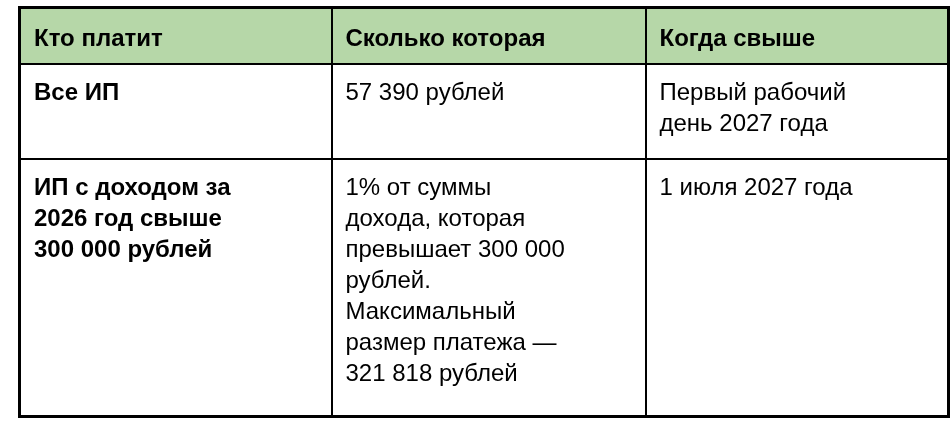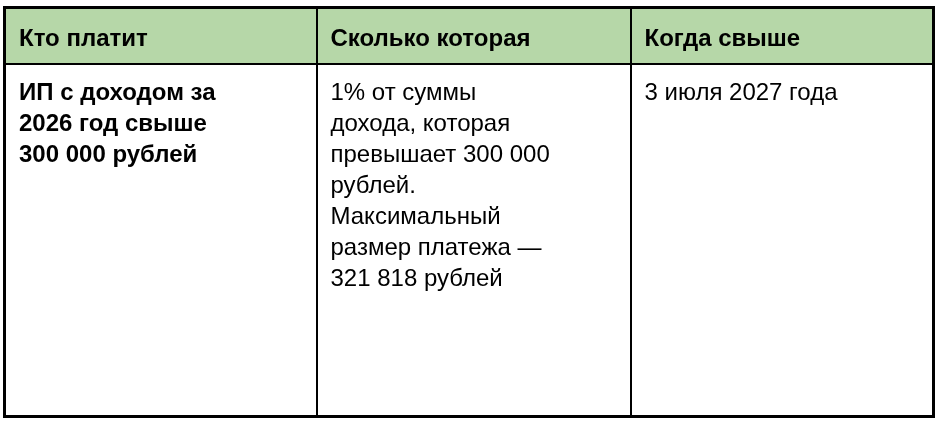--- a/index.html
+++ b/index.html
@@ -11,21 +11,21 @@
   .page {
     width: 950px;
     height: 426px;
     background: #ffffff;
     position: relative;
     font-family: "Liberation Sans", "DejaVu Sans", sans-serif;
     color: #000000;
   }
   table.payments {
     position: absolute;
-    left: 3px;
+    left: 18px;
     top: 6px;
     width: 929px;
     height: 412px;
     border-collapse: collapse;
     table-layout: fixed;
     border: 3px solid #000000;
   }
   table.payments th,
   table.payments td {
     border: 2px solid #000000;
@@ -61,28 +61,34 @@
       <col class="c3">
     </colgroup>
     <thead>
       <tr class="header-row">
         <th>Кто платит</th>
         <th>Сколько которая</th>
         <th>Когда свыше</th>
       </tr>
     </thead>
     <tbody>
+      <tr class="body-row-1">
+        <td class="cell-who">Все ИП</td>
+        <td class="cell-how-much">57 390 рублей</td>
+        <td class="cell-when">Первый рабочий
+день 2027 года</td>
+      </tr>
       <tr class="body-row-2">
         <td class="cell-who">ИП с доходом за
 2026 год свыше
 300 000 рублей</td>
         <td class="cell-how-much">1% от суммы
 дохода, которая
 превышает 300 000
 рублей.
 Максимальный
 размер платежа —
 321 818 рублей</td>
-        <td class="cell-when">3 июля 2027 года</td>
+        <td class="cell-when">1 июля 2027 года</td>
       </tr>
     </tbody>
   </table>
 </div>
 
 </body></html>

